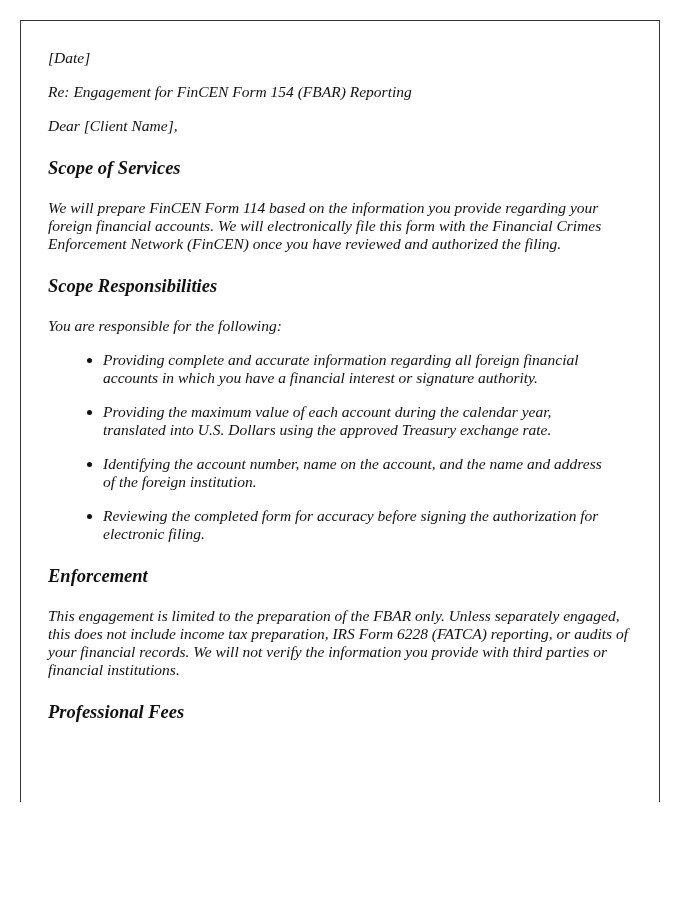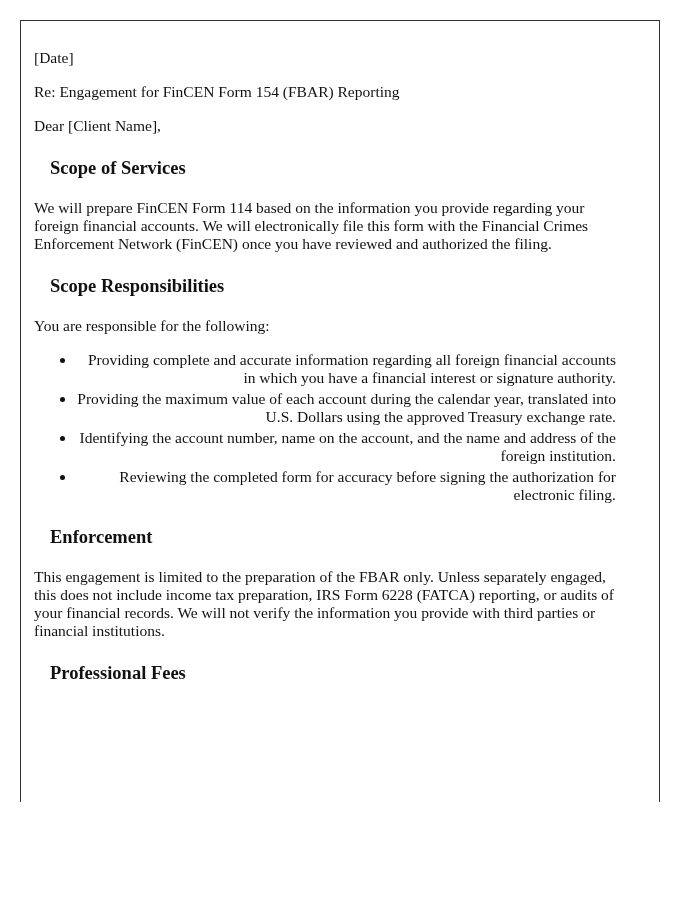--- a/index.html
+++ b/index.html
@@ -24,43 +24,43 @@
       width: 640px;
       height: 782px;
       border-left: 1px solid #333333;
       border-right: 1px solid #333333;
       border-top: 1px solid #333333;
       box-sizing: border-box;
       overflow: hidden;
     }
     .content {
       position: absolute;
-      left: 13px;
+      left: 27px;
       top: 28px;
       width: 585px;
+      font-style: italic;
     }
     p { margin: 0; }
     .block { margin-bottom: 16px; }
     .addr-line { display: block; }
     h2 {
       font-family: "Liberation Serif", "DejaVu Serif", serif;
       font-size: 18.5px;
       font-weight: bold;
-      margin: 22px 0 20px 16px;
+      margin: 22px 0 20px 0;
       line-height: 22px;
     }
     ul {
       margin: 16px 0 0 0;
       padding-left: 39px;
     }
     ul li {
-      margin: 3px;
+      margin: 16px;
       padding-left: 0;
       list-style-type: disc;
-      text-align: right;
     }
   </style>
 </head>
 <body>
 
 <div class="page">
   <div class="content">
 
     <p class="block">[Date]</p>
 

